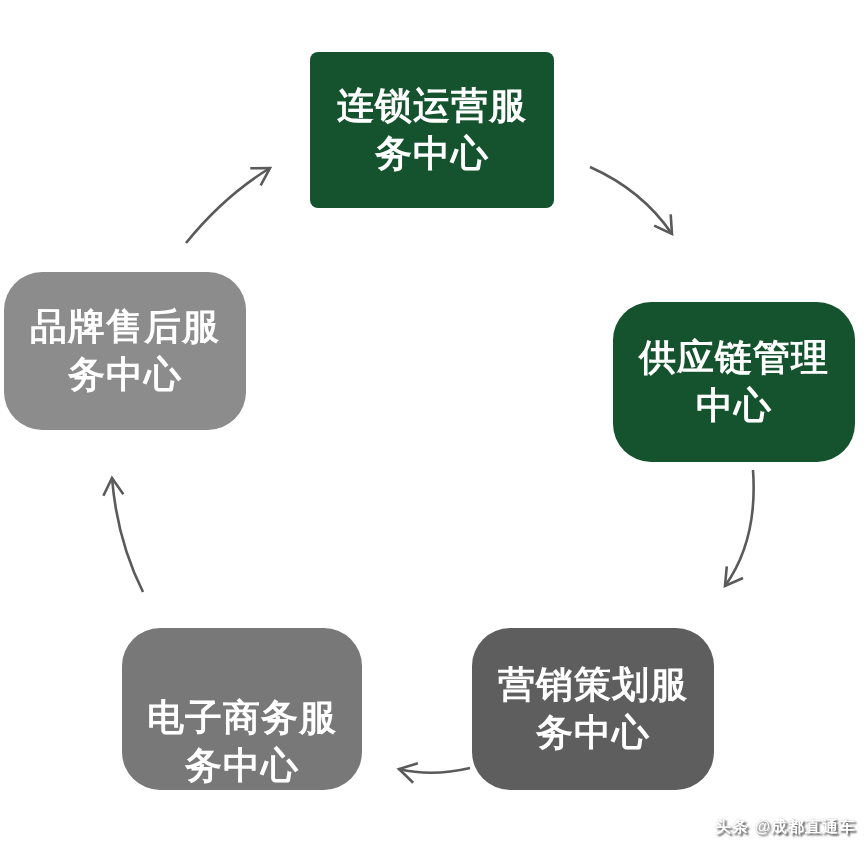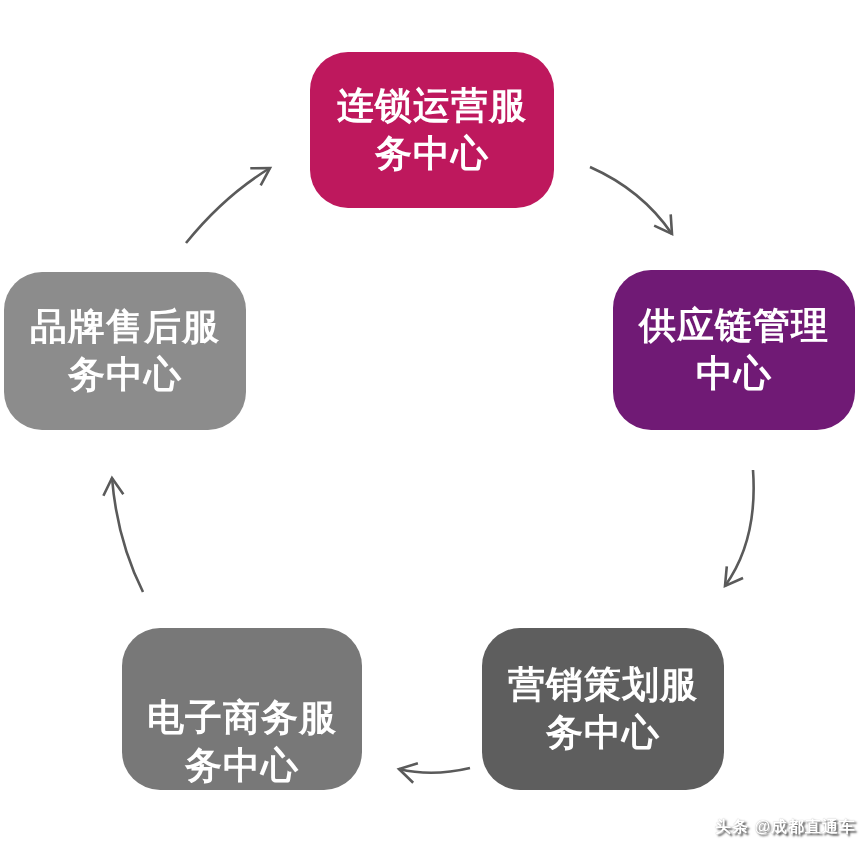--- a/index.html
+++ b/index.html
@@ -16,21 +16,21 @@
     color:#ffffff;
     font-weight:bold;
     font-size:37px;
     line-height:1.3;
     letter-spacing:1px;
     text-align:center;
   }
   .node .label{width:196px;display:block;}
   .node-top{left:310px;top:52px;width:244px;height:156px;}
   .node-right{left:613px;top:270px;width:242px;height:160px;}
-  .node-bottom-right{left:482px;top:628px;width:242px;height:162px;}
+  .node-bottom-right{left:472px;top:628px;width:242px;height:162px;}
   .node-bottom-left{left:122px;top:628px;width:240px;height:162px;}
   .node-left{left:4px;top:272px;width:242px;height:158px;}
   svg.arrows{position:absolute;left:0;top:0;width:864px;height:848px;pointer-events:none;}
   .watermark{
     position:absolute;right:8px;bottom:10px;
     font-size:16px;font-weight:bold;
     color:#ffffff;
     text-shadow:2px 2px 2px rgba(85,85,85,0.95), 0 0 1px rgba(130,130,130,0.6);
     letter-spacing:1px;
     white-space:nowrap;
@@ -47,25 +47,25 @@
         <path class="arrow-stroke" d="M-17,-10 L0,0 L-17,10" fill="none" stroke="#5a5a5a" stroke-width="2.6"></path>
       </marker>
     </defs>
     <path class="arrow-stroke" d="M186,243 Q224,196 270,168" fill="none" stroke="#5a5a5a" stroke-width="2.6" marker-end="url(#openArrow)"></path>
     <path class="arrow-stroke" d="M590,167 Q642,190 672,234" fill="none" stroke="#5a5a5a" stroke-width="2.6" marker-end="url(#openArrow)"></path>
     <path class="arrow-stroke" d="M753,470 Q758,540 725,586" fill="none" stroke="#5a5a5a" stroke-width="2.6" marker-end="url(#openArrow)"></path>
     <path class="arrow-stroke" d="M470,768 Q432,777 399,769" fill="none" stroke="#5a5a5a" stroke-width="2.6" marker-end="url(#openArrow)"></path>
     <path class="arrow-stroke" d="M143,592 Q117,540 112,478" fill="none" stroke="#5a5a5a" stroke-width="2.6" marker-end="url(#openArrow)"></path>
   </svg>
 
-  <div class="node node-top" style="background-color: #be185d;">
+  <div class="node node-top" style="background-color: #14532d; border-radius: 8px;">
     <span class="label">连锁运营服务中心</span>
   </div>
 
-  <div class="node node-right" style="background-color: #701a75;">
+  <div class="node node-right" style="background-color: #14532d; margin-top: 32px;">
     <span class="label">供应链管理中心</span>
   </div>
 
   <div class="node node-bottom-right" style="background-color: rgb(94, 94, 94);">
     <span class="label">营销策划服务中心</span>
   </div>
 
   <div class="node node-bottom-left" style="background-color: rgb(120, 120, 120); align-items: flex-end;">
     <span class="label">电子商务服务中心</span>
   </div>

